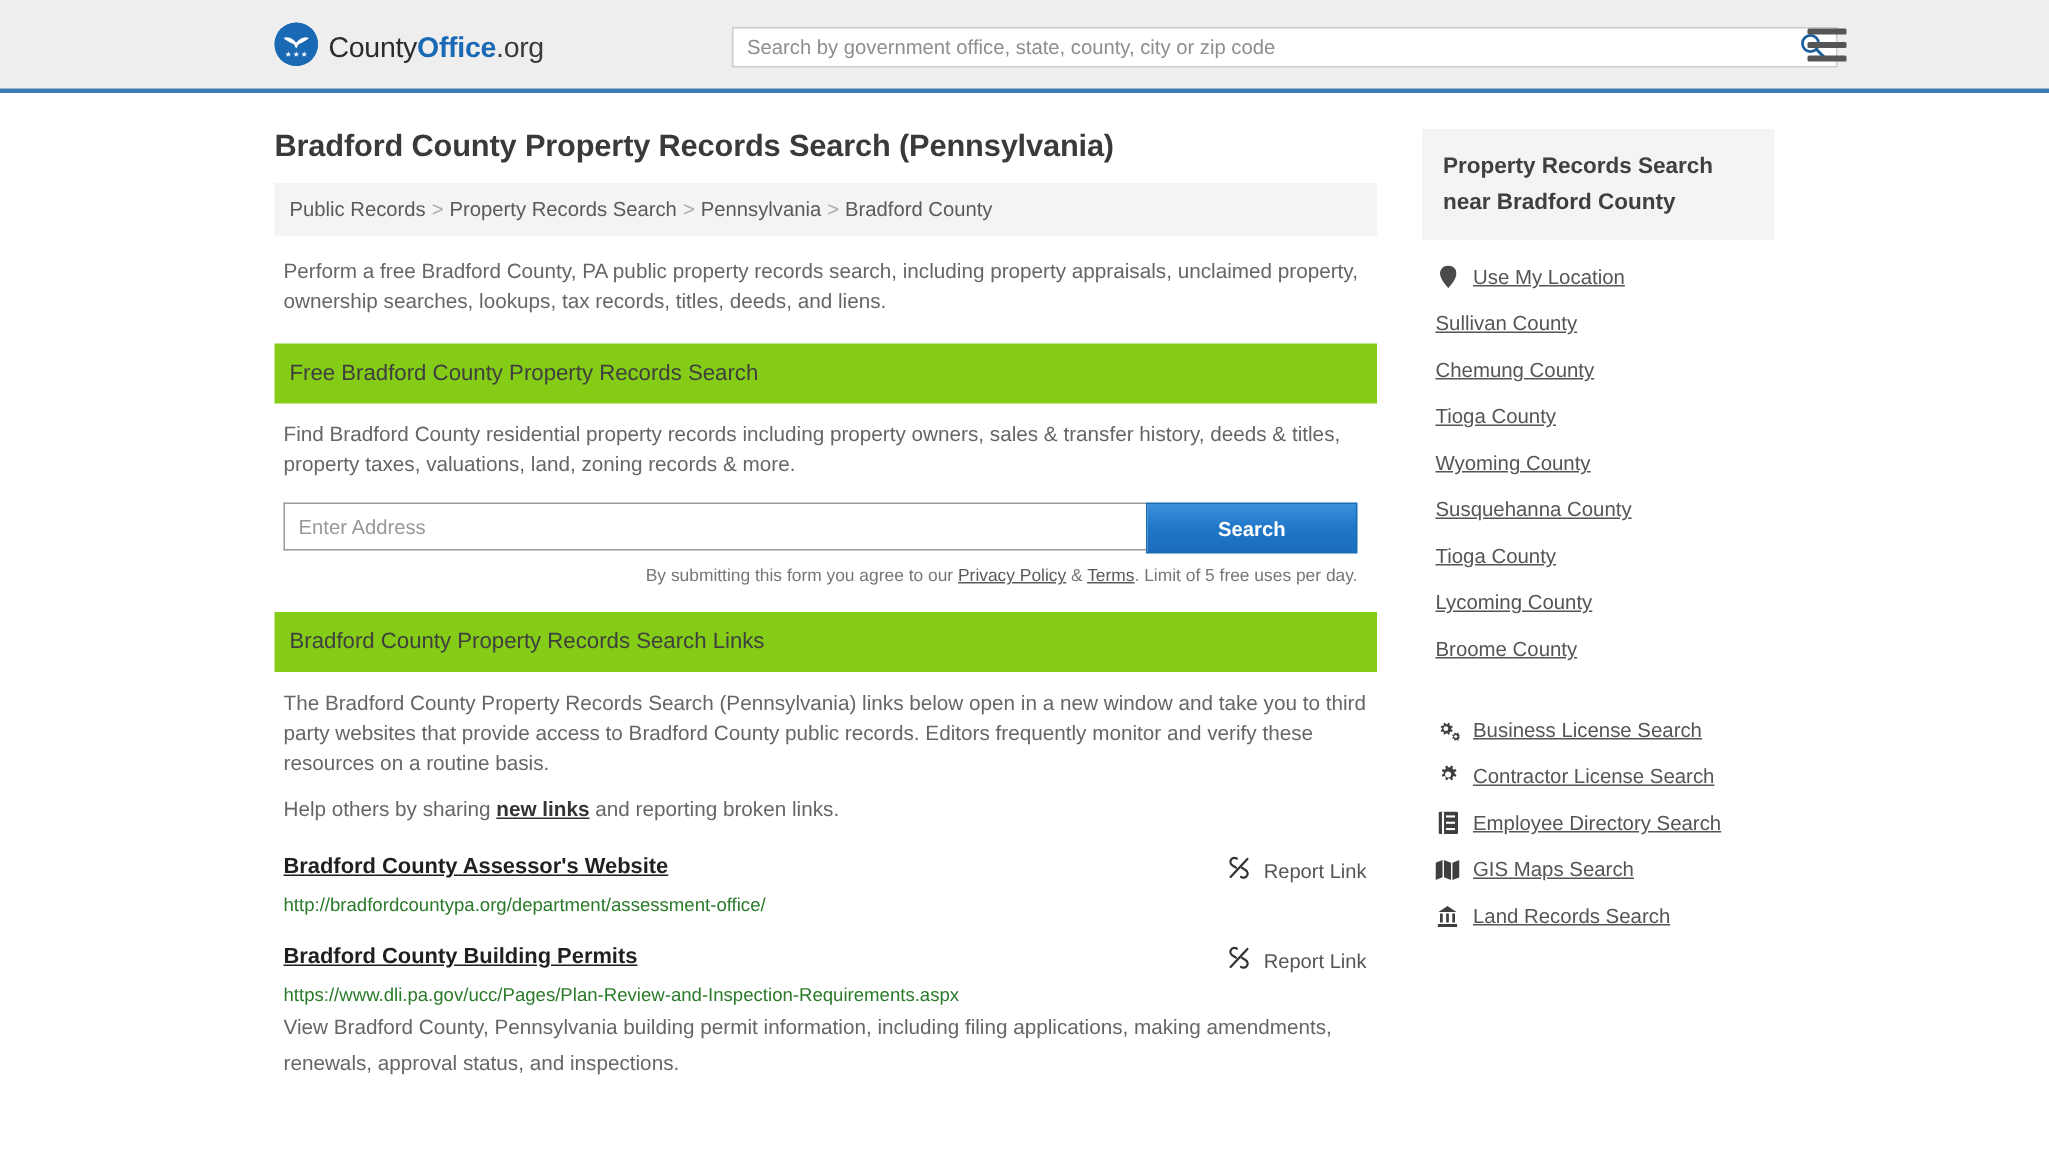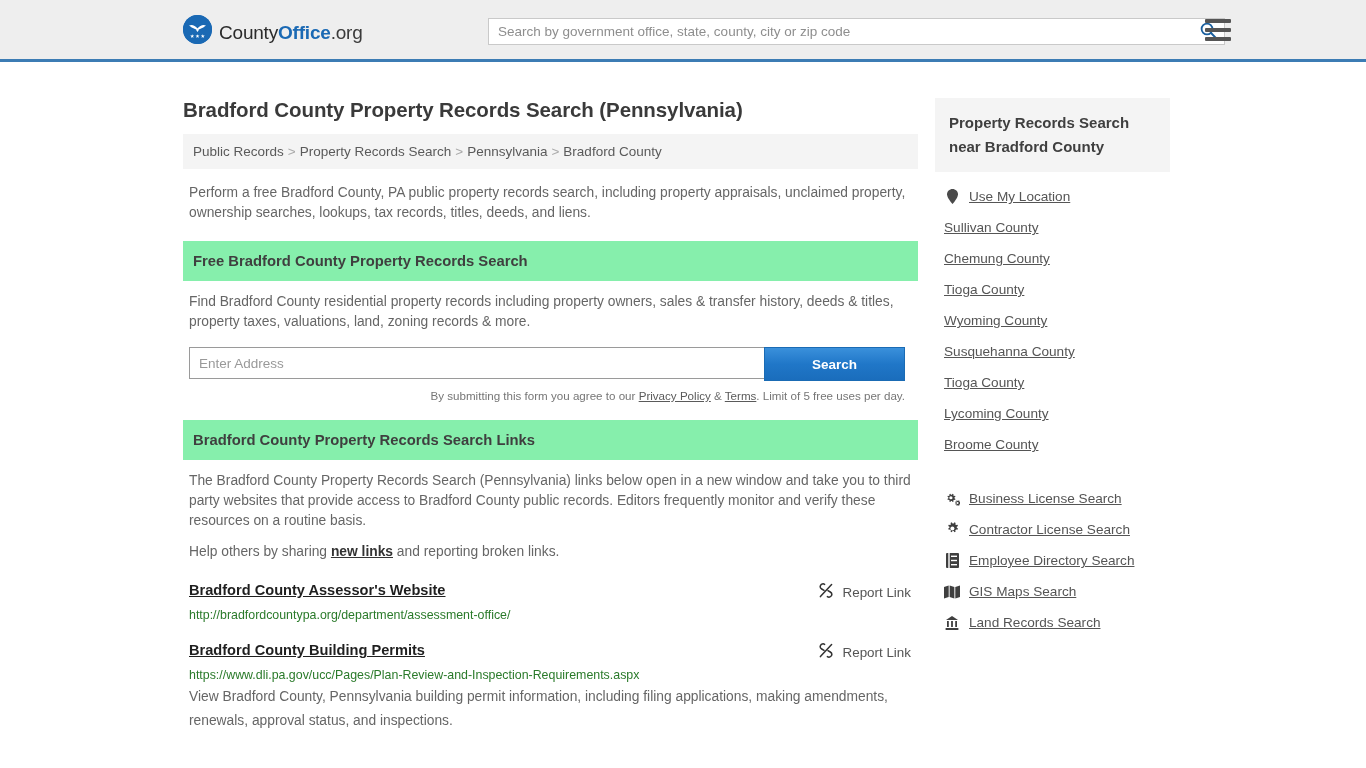--- a/index.html
+++ b/index.html
@@ -92,23 +92,23 @@
   }
   .hamburger span {
     display: block; height: 4px; width: 100%;
     background: #555555; border-radius: 1px;
   }
 
   
   .page {
     width: 1000px;
     margin: 0 auto;
-    padding-top: 36px;
-    display: flex;
-    gap: 17px;
+    padding-top: 24px;
+    display: flex;
+    gap: 30px;
   }
   .main-col { width: 735px; flex: 0 0 735px; }
   .side-col { width: 235px; flex: 0 0 235px; }
 
   h1.page-title {
     font-size: 20.5px;
     font-weight: bold;
     color: #3a3a3a;
     margin: 0 0 12px 0;
     letter-spacing: -0.1px;
@@ -128,25 +128,25 @@
 
   p.lede, p.body-text {
     font-size: 13.8px;
     line-height: 20px;
     color: #666666;
     margin: 14px 0 0 6px;
   }
   p.body-text { margin: 11px 0 0 6px; }
 
   .section-head {
-    background: #86efac;
+    background: #84cc16;
     padding: 12px 10px;
     margin-top: 18px;
     font-size: 14.8px;
-    font-weight: bold;
+    font-weight: normal;
     color: #3f3f3f;
   }
 
   .search-form {
     display: flex;
     margin: 15px 0 0 6px;
     width: 716px;
   }
   .addr-input {
     flex: 1 1 auto;

